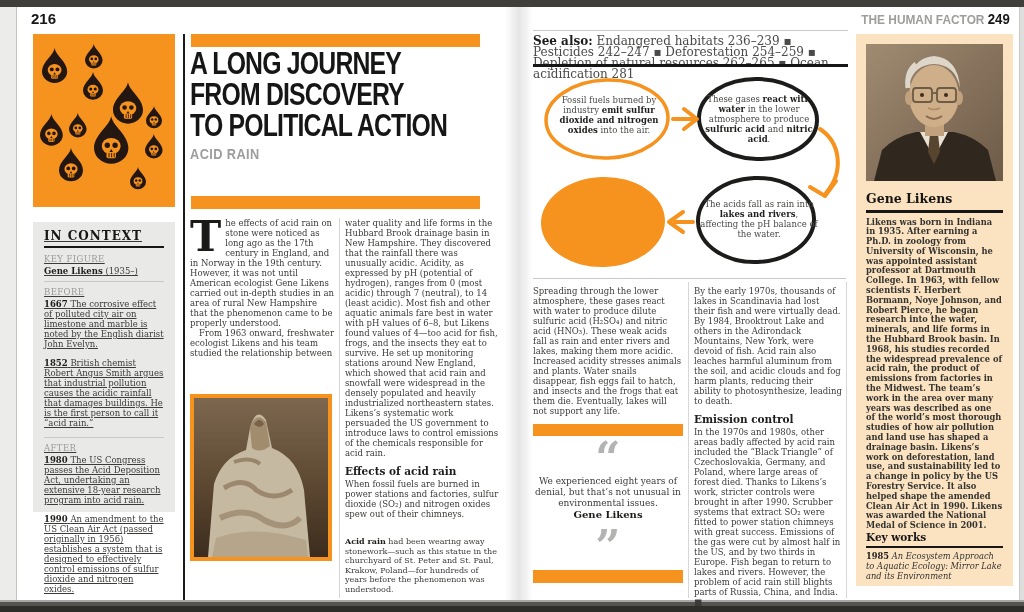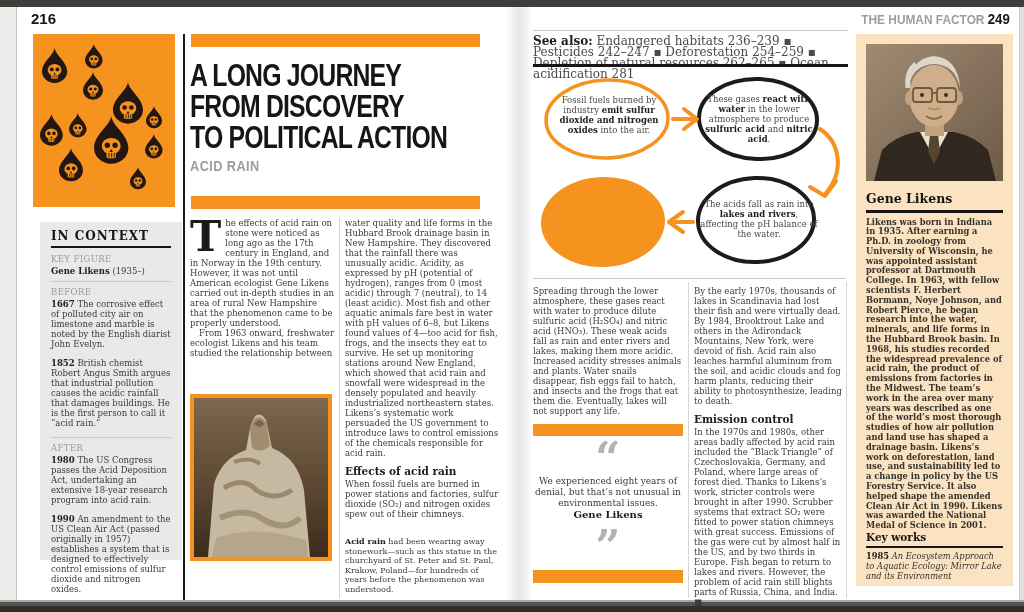--- a/index.html
+++ b/index.html
@@ -105,43 +105,43 @@
       <use href="#sd" transform="translate(61,82) scale(0.86)"></use>
       <use href="#sd" transform="translate(112,100) scale(0.44)"></use>
       <use href="#sd" transform="translate(26,114) scale(0.60)"></use>
       <use href="#sd" transform="translate(97,133) scale(0.40)"></use>
     </svg>
   </div>
 
   <div class="abs vrule-black" style="left:183px;top:34px;height:566px;"></div>
 
   <div class="abs titlebar" style="left:191px;top:34px;"></div>
-  <div class="abs" style="left:190px;top:60px;">
+  <div class="abs" style="left:190px;top:48px;">
     <div class="title">
       <div>A LONG JOURNEY</div>
       <div>FROM DISCOVERY</div>
       <div>TO POLITICAL ACTION</div>
     </div>
     <div class="subtitle" style="margin-top:5px;">ACID RAIN</div>
   </div>
   <div class="abs titlebar" style="left:191px;top:196px;"></div>
 
-  <div class="abs ctx" style="left:40px;top:222px;width:142px;height:338px;">
+  <div class="abs ctx" style="left:33px;top:222px;width:142px;height:290px;text-decoration:underline;">
     <div class="ctx-head">IN CONTEXT</div>
     <hr class="black">
     <p class="lbl">KEY FIGURE</p>
     <p><b>Gene Likens</b> (1935–)</p>
     <hr class="lt">
     <p class="lbl">BEFORE</p>
     <p class="entry"><b>1667</b> <span>The corrosive effect of polluted city air on limestone and marble is noted by the English diarist John Evelyn.</span></p>
     <p class="entry"><b>1852</b> <span>British chemist Robert Angus Smith argues that industrial pollution causes the acidic rainfall that damages buildings. He is the first person to call it “acid rain.”</span></p>
     <hr class="lt">
     <p class="lbl">AFTER</p>
     <p class="entry"><b>1980</b> <span>The US Congress passes the Acid Deposition Act, undertaking an extensive 18-year research program into acid rain.</span></p>
-    <p class="entry"><b>1990</b> <span>An amendment to the US Clean Air Act (passed originally in 1957) establishes a system that is designed to effectively control emissions of sulfur dioxide and nitrogen oxides.</span></p>
+    <p class="entry"><b>1990</b> <span>An amendment to the US Clean Air Act (passed originally in 1956) establishes a system that is designed to effectively control emissions of sulfur dioxide and nitrogen oxides.</span></p>
   </div>
 
   <div class="abs body-text" style="left:190px;top:218px;width:146px;">
     <p><span class="dropcap">T</span><span>he effects of acid rain on stone were noticed as long ago as the 17th century in England, and in Norway in the 19th century. However, it was not until American ecologist Gene Likens carried out in-depth studies in an area of rural New Hampshire that the phenomenon came to be properly understood.</span></p>
     <p>From 1963 onward, freshwater ecologist Likens and his team studied the relationship between</p>
   </div>
 
   <div class="abs statue-fig" style="left:190px;top:394px;width:142px;height:167px;">
     <svg width="134" height="159" viewBox="0 0 134 159">
       <defs>

